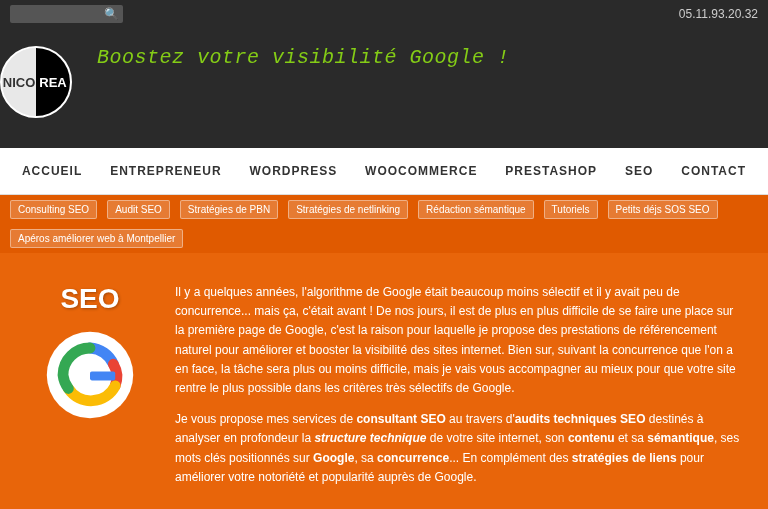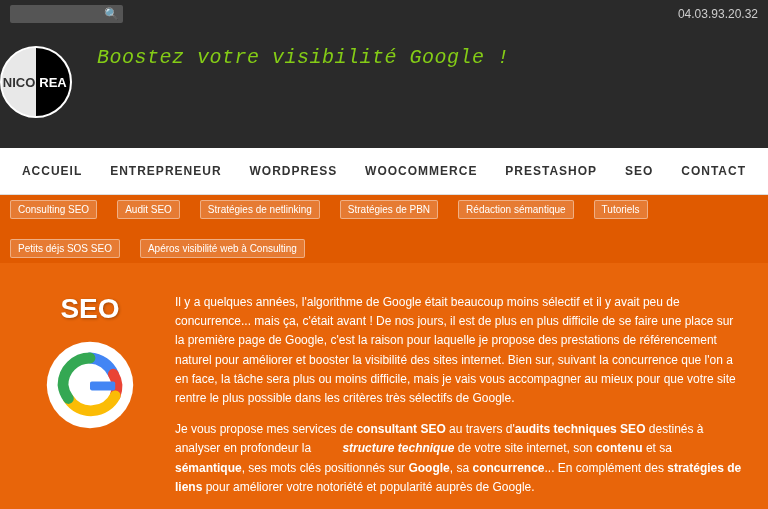--- a/index.html
+++ b/index.html
@@ -117,21 +117,21 @@
       text-transform: uppercase;
       padding: 4px 8px;
     }
 
     
     .sub-nav {
       background: #e05a00;
       display: flex;
       align-items: center;
       padding: 5px 10px;
-      gap: 20px;
+      gap: 10px;
       flex-wrap: wrap;
     }
     .sub-nav a {
       text-decoration: none;
       color: white;
       font-size: 10px;
       background: rgba(255,255,255,0.2);
       border: 1px solid rgba(255,255,255,0.4);
       border-radius: 2px;
       padding: 3px 7px;
@@ -175,32 +175,31 @@
       line-height: 1.6;
     }
     .right-panel p {
       margin-bottom: 12px;
     }
     .right-panel .first-para strong {
       font-weight: normal;
     }
     .right-panel em {
       font-style: italic;
-      margin-left: 28px;
     }
   </style>
 </head>
 <body>
 
 <div class="top-bar">
   <div class="search-box">
     <input class="search-input" type="text" style="">
     <button class="search-icon-btn">🔍</button>
   </div>
-  <span class="ip-address">04.03.93.20.32</span>
+  <span class="ip-address">05.11.93.20.32</span>
 </div>
 
 <div class="hero">
   <div class="logo-circle">
     <div class="logo-inner">
       <div class="logo-left">NICO</div>
       <div class="logo-right">REA</div>
     </div>
   </div>
   <span class="hero-tagline">Boostez votre visibilité Google !</span>
@@ -212,26 +211,26 @@
   <a href="#">WORDPRESS</a>
   <a href="#">WOOCOMMERCE</a>
   <a href="#">PRESTASHOP</a>
   <a href="#">SEO</a>
   <a href="#">CONTACT</a>
 </nav>
 
 <div class="sub-nav">
   <a href="#">Consulting SEO</a>
   <a href="#">Audit SEO</a>
+  <a href="#">Stratégies de PBN</a>
   <a href="#">Stratégies de netlinking</a>
-  <a href="#">Stratégies de PBN</a>
   <a href="#">Rédaction sémantique</a>
   <a href="#">Tutoriels</a>
   <a href="#">Petits déjs SOS SEO</a>
-  <a href="#">Apéros visibilité web à Consulting</a>
+  <a href="#">Apéros améliorer web à Montpellier</a>
 </div>
 
 <div class="content-area">
 
   <div class="left-panel">
     <div class="seo-title">SEO</div>
 
     <svg class="google-g" viewBox="0 0 100 100" xmlns="http://www.w3.org/2000/svg">
       <circle cx="50" cy="50" r="48" fill="white"></circle>
 

